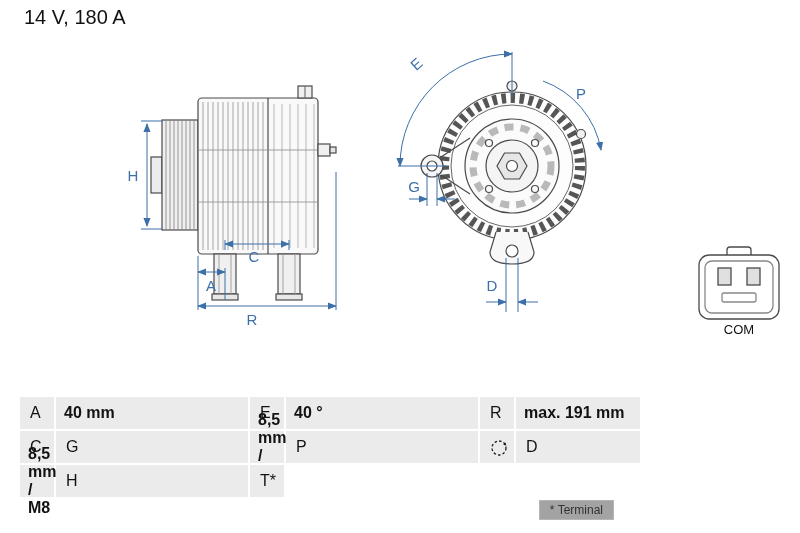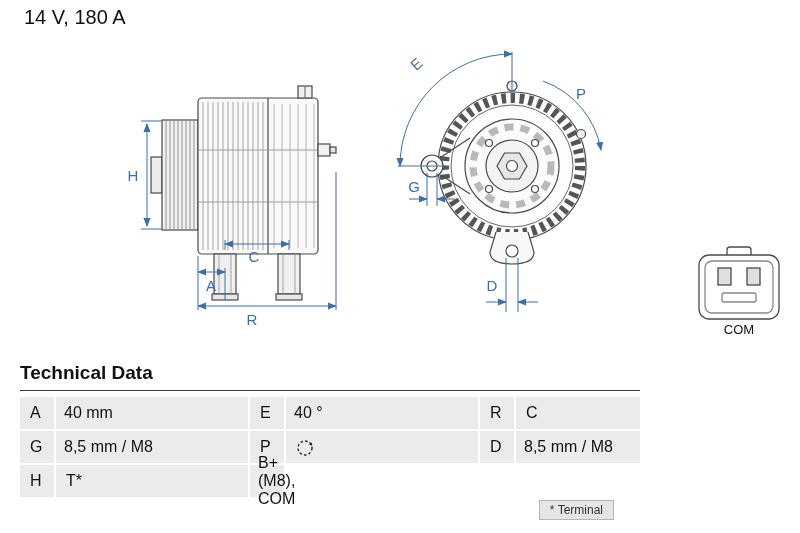--- a/index.html
+++ b/index.html
@@ -6,24 +6,24 @@
   .screen{position:relative;width:800px;height:533px;background:#fff;overflow:hidden;
           font-family:"Liberation Sans",sans-serif;color:#121212;}
   .title{position:absolute;left:24px;top:6px;font-size:20px;color:#111;}
   .drawing{position:absolute;left:0;top:0;}
   .tech-heading{position:absolute;left:20px;top:362px;width:620px;font-size:19px;font-weight:bold;
                 color:#111;padding-bottom:6px;border-bottom:1.5px solid #3a3a3a;}
   .spec-table{position:absolute;left:20px;top:397px;width:620px;display:grid;
               grid-template-columns:34px 192px 34px 192px 34px 124px;gap:2px;}
   .cell{background:#ebebeb;display:flex;align-items:center;height:32px;font-size:16px;color:#121212;}
   .cell.k{padding-left:10px;}
-  .cell.v{padding-left:8px;}
+  .cell.v{padding-left:8px;font-weight:bold;}
   .rot-icon{display:inline-block;}
   .footnote-wrap{position:absolute;left:20px;top:500px;width:620px;text-align:right;}
-  .footnote{display:inline-block;border:1px solid #b5b5b5;background:#e5e5e5;padding:2px 10px;
+  .footnote{display:inline-block;border:1px solid #b5b5b5;background:#a3a3a3;padding:2px 10px;
             font-size:12px;color:#333;margin-right:26px;}
   svg text{font-family:"Liberation Sans",sans-serif;}
 </style>
 </head>
 <body>
 
 <div class="screen">
 
   <div class="title">14 V, 180 A</div>
 
@@ -121,45 +121,44 @@
       <rect x="727" y="247" width="24" height="12" rx="3" fill="#fff"></rect>
       <rect x="699" y="255" width="80" height="64" rx="10" fill="#fff"></rect>
       <rect x="705" y="261" width="68" height="52" rx="7" stroke="#888"></rect>
       <rect x="718" y="268" width="13" height="17" fill="#e0e0e0"></rect>
       <rect x="747" y="268" width="13" height="17" fill="#e0e0e0"></rect>
       <rect x="722" y="293" width="34" height="9" rx="2" stroke="#888"></rect>
       <text x="739" y="334" font-size="13" fill="#111" stroke="none" text-anchor="middle">COM</text>
     </g>
   </svg>
 
-  <div class="tech-heading">Technical Data</div>
 
   <div class="spec-table">
 
     <div class="cell k">A</div>
     <div class="cell v">40 mm</div>
     <div class="cell k">E</div>
     <div class="cell v">40 °</div>
     <div class="cell k">R</div>
+    <div class="cell v">max. 191 mm</div>
 
     <div class="cell k">C</div>
     <div class="cell k">G</div>
     <div class="cell v">8,5 mm / M8</div>
     <div class="cell k">P</div>
     <div class="cell v">
       <svg class="rot-icon" width="22" height="22" viewBox="0 0 22 22">
         <circle cx="11" cy="12" r="7" fill="none" stroke="#1a1a1a" stroke-width="1.3" stroke-dasharray="2.5 2.2"></circle>
         <polygon points="18.3,9.8 15.2,8.5 17.6,6.5" fill="#1a1a1a"></polygon>
       </svg>
     </div>
 
     <div class="cell k">D</div>
     <div class="cell v">8,5 mm / M8</div>
     <div class="cell k">H</div>
     <div class="cell k">T*</div>
-    <div class="cell v">B+(M8), COM</div>
   </div>
 
   <div class="footnote-wrap">
     <span class="footnote">* Terminal</span>
   </div>
 
 </div>
 
 </body></html>

